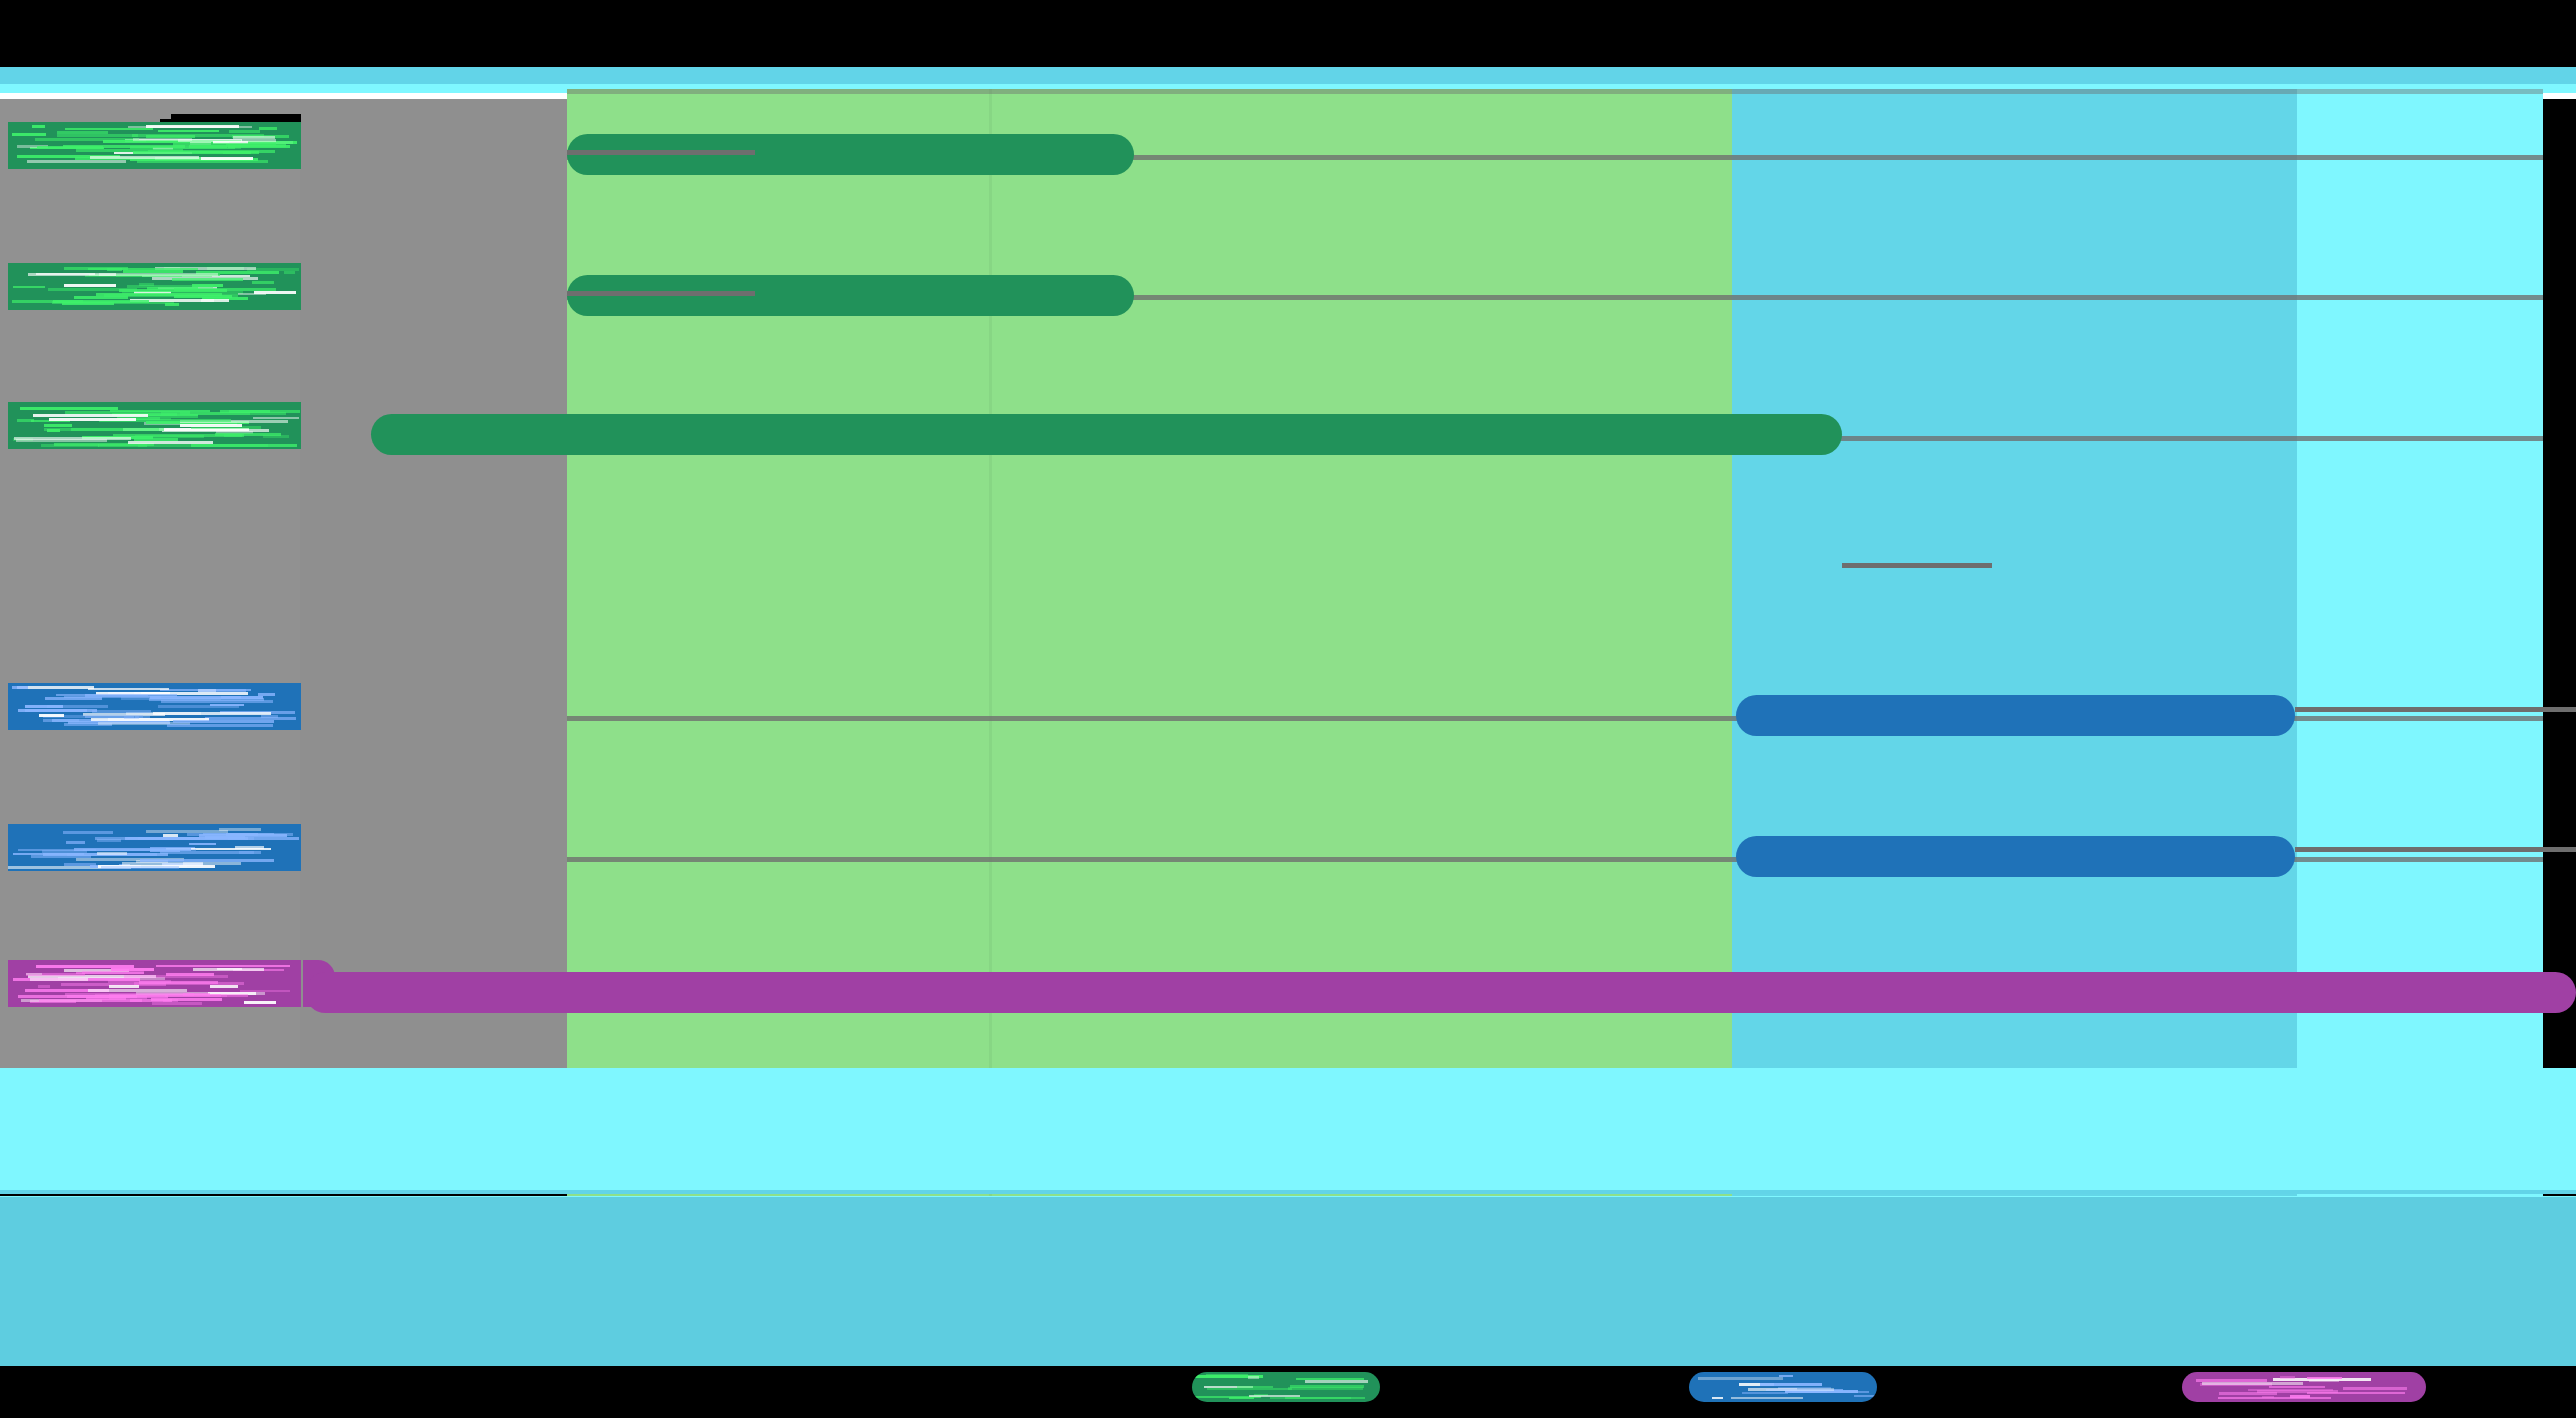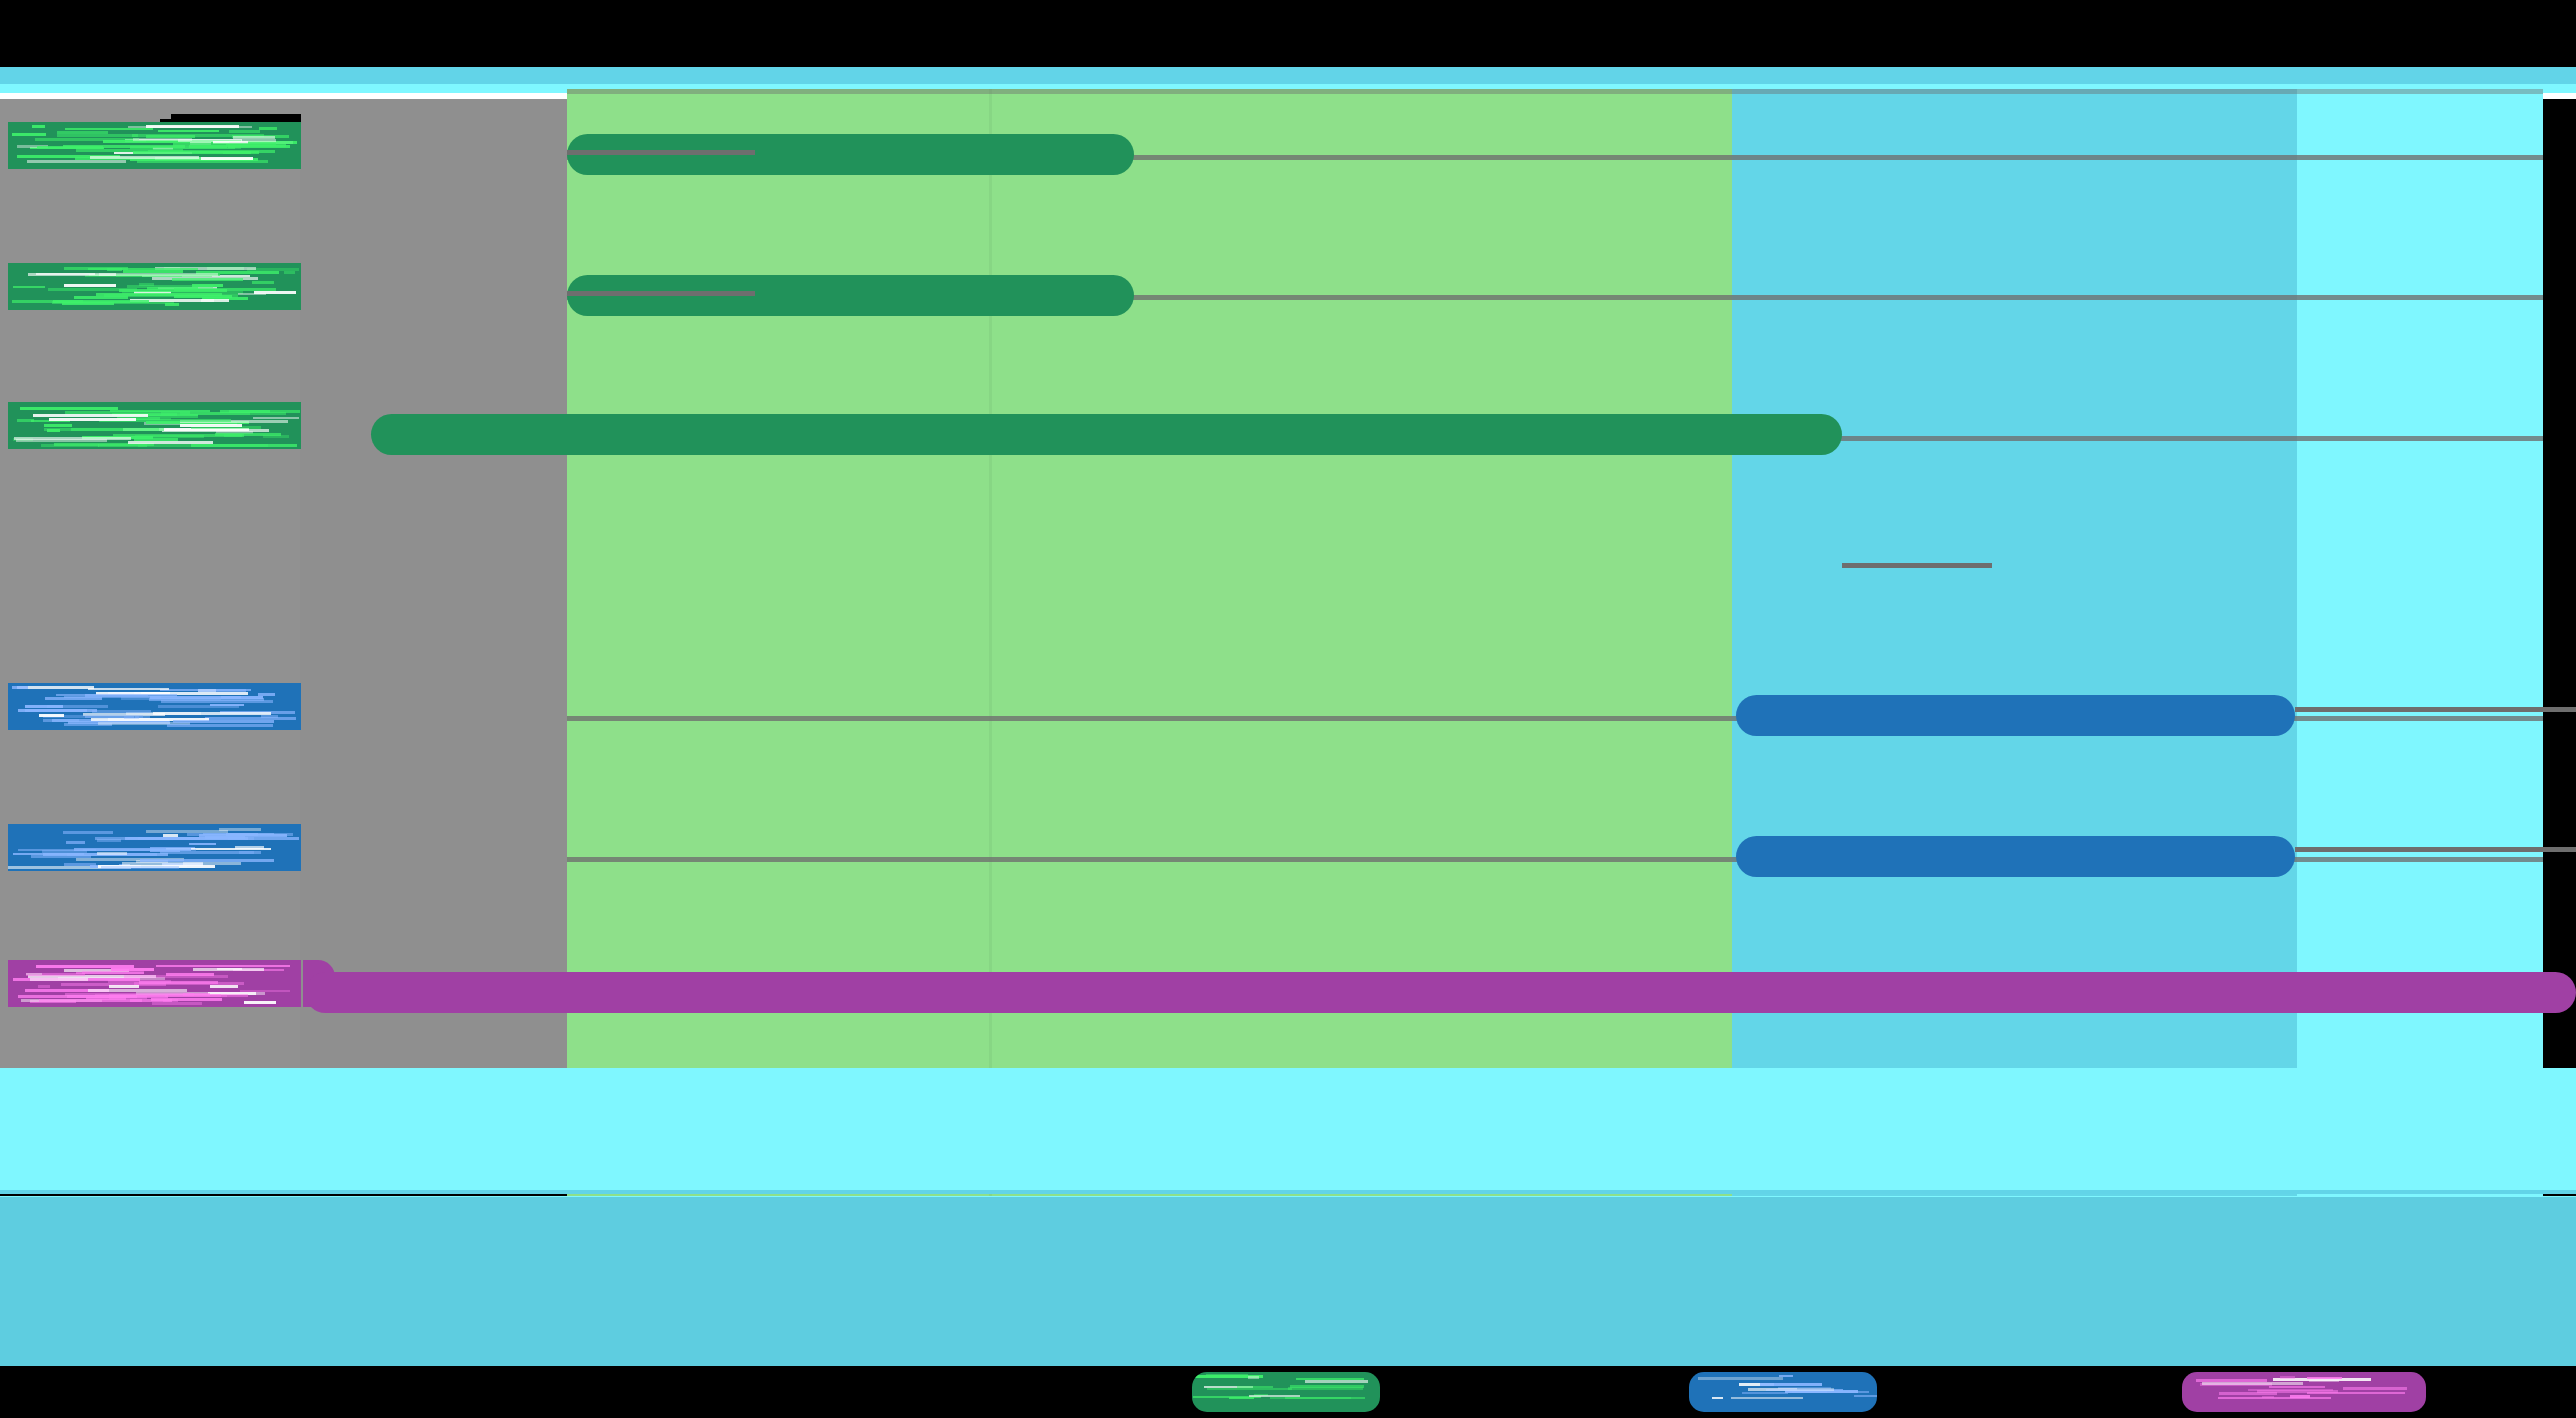--- a/index.html
+++ b/index.html
@@ -46,21 +46,21 @@
   #titleBlock .n2{position:absolute;left:0px;top:33px;width:92px;height:9.4px;background:#000;}
 
   
   #bottomCyan{position:absolute;left:0;top:1068px;width:2576px;height:125px;background:#7ff7ff;}
   #bottomTeal{position:absolute;left:0;top:1197px;width:2576px;height:169px;background:#5ecde0;}
   #tealHair1{position:absolute;left:0;top:1190px;width:2576px;height:3.8px;background:#62d4e8;}
   #tealHair2{position:absolute;left:0;top:1196px;width:2576px;height:2.8px;background:#7ff7ff;}
 
   
   #legend{position:absolute;left:0;top:1366px;width:2576px;height:53px;background:#000;}
-  .legitem{position:absolute;top:5.6px;height:40px;border-radius:15px;overflow:hidden;}
+  .legitem{position:absolute;top:5.6px;height:30px;border-radius:15px;overflow:hidden;}
   .legitem .sl{position:absolute;height:2.8px;}
 </style>
 </head>
 <body>
 
 <div id="stage">
 
   <div class="strip strip-a"></div>
   <div class="strip strip-b"></div>
   <div class="strip strip-c"></div>

